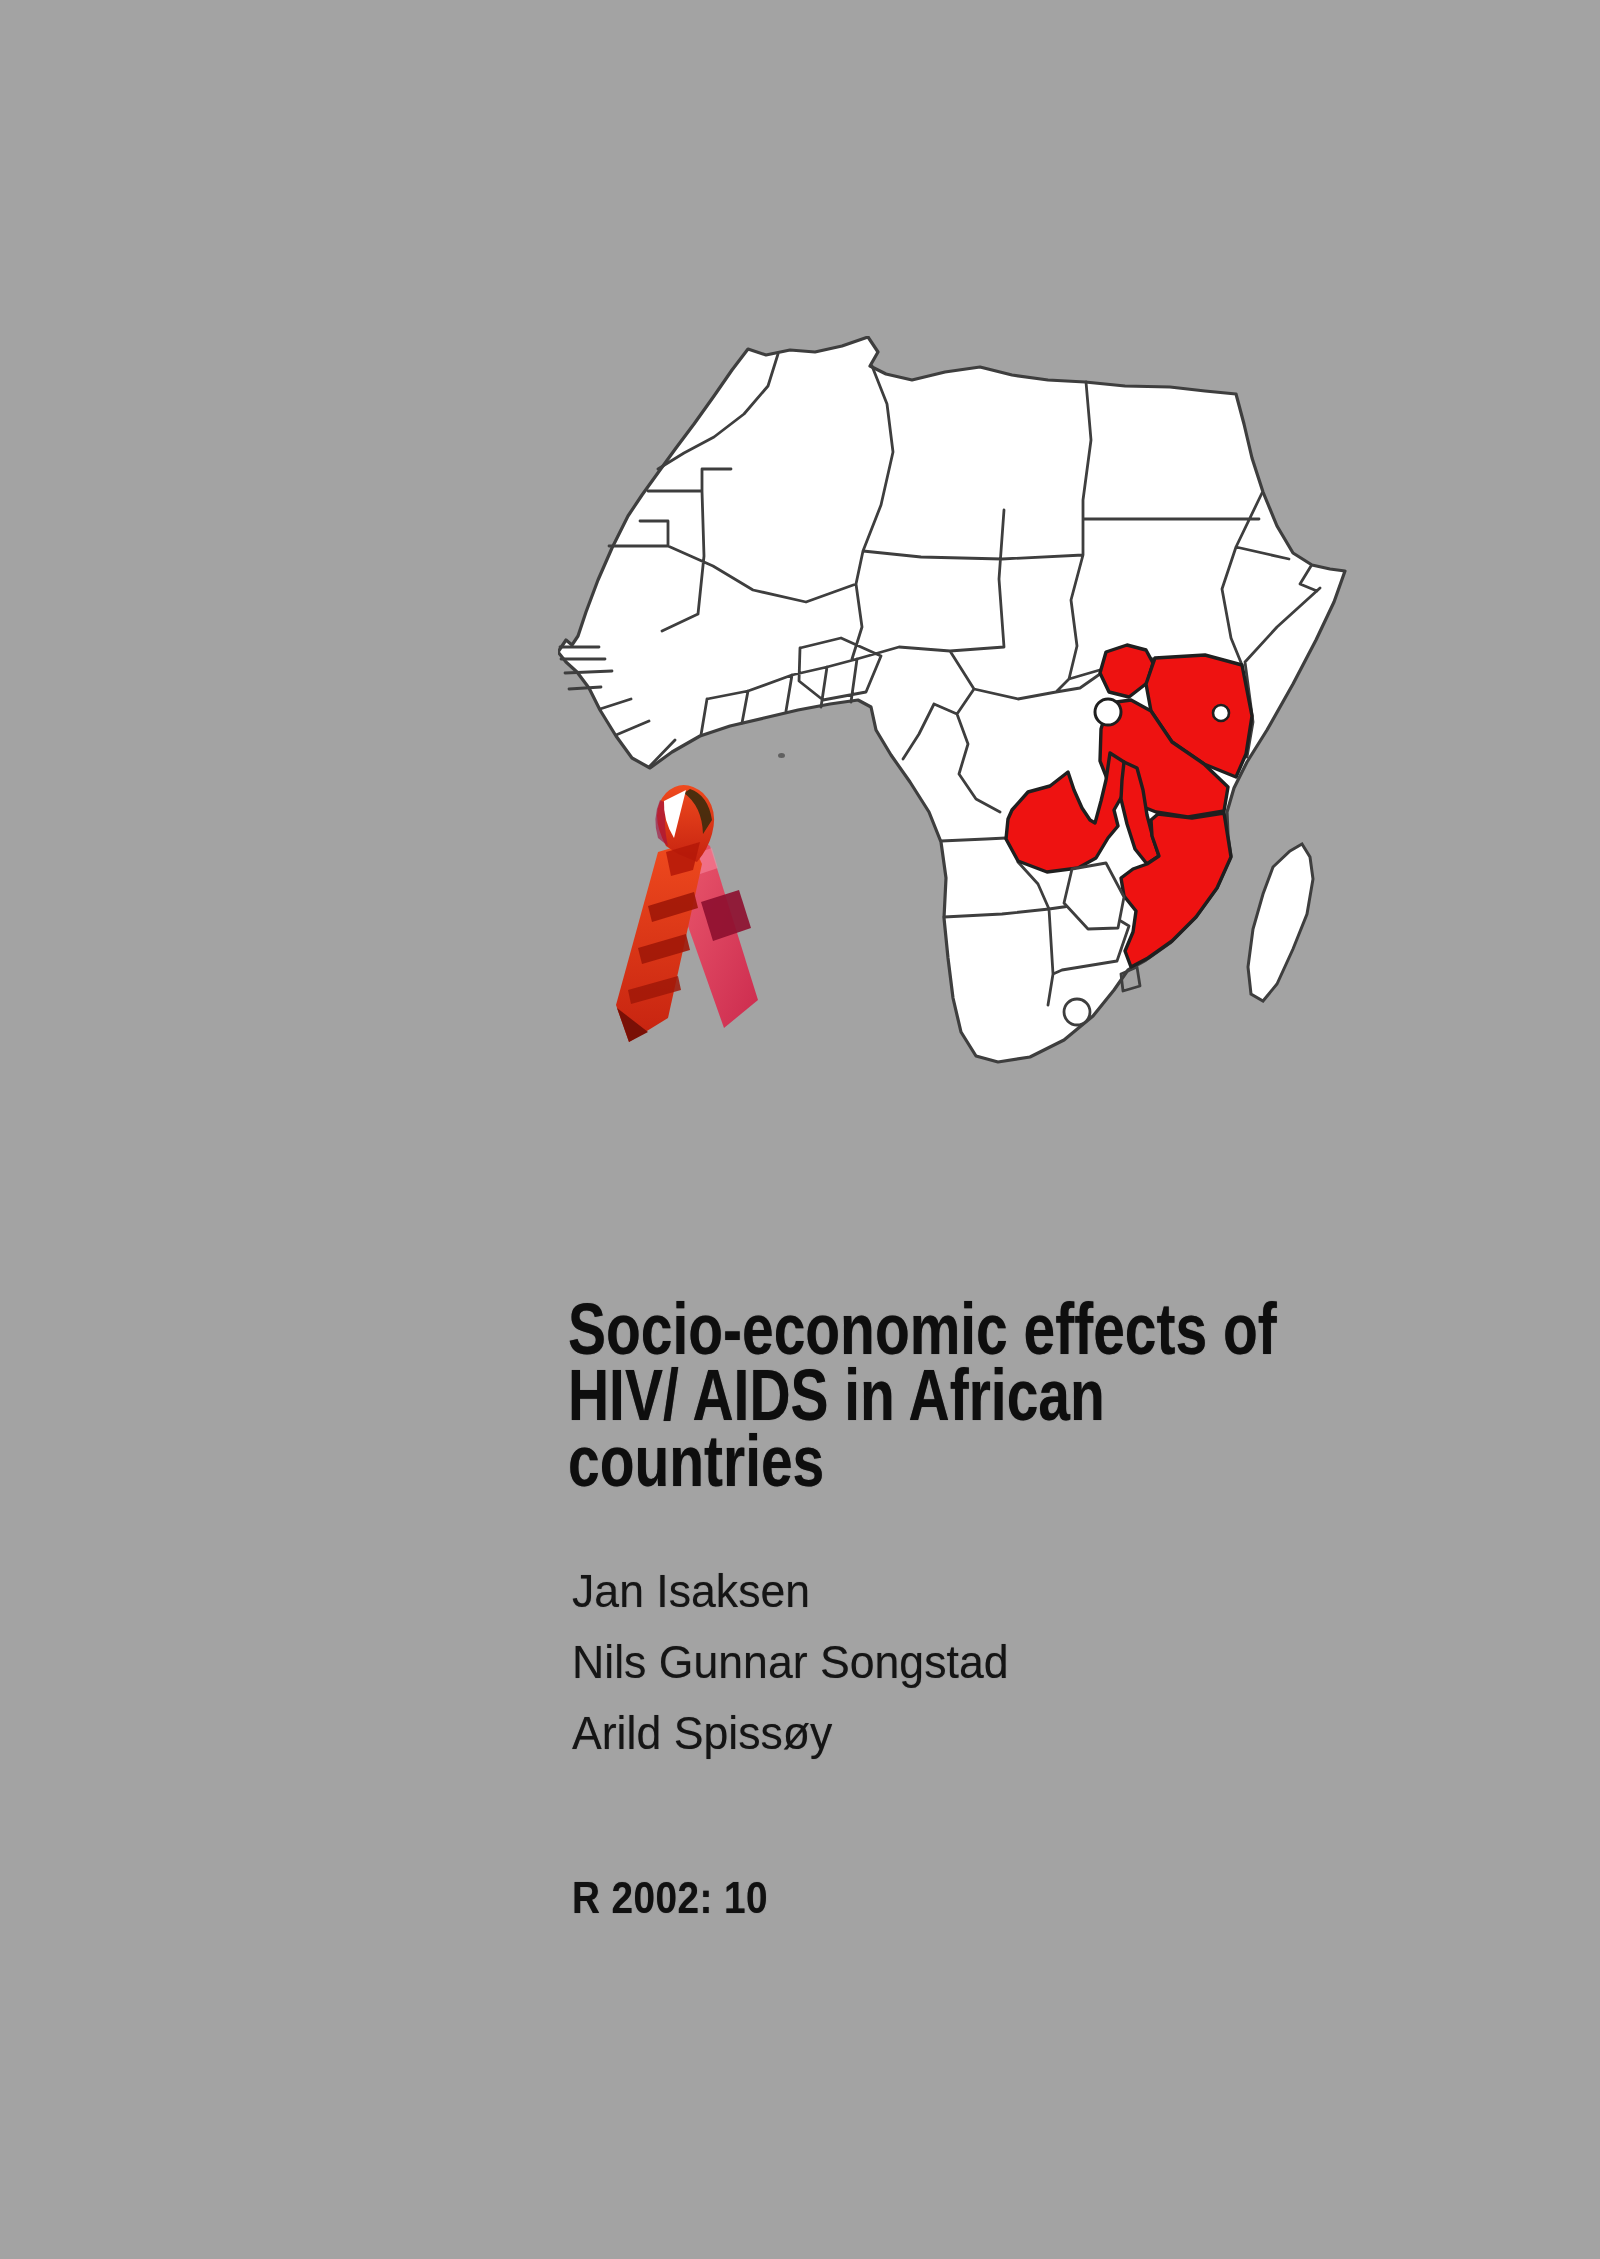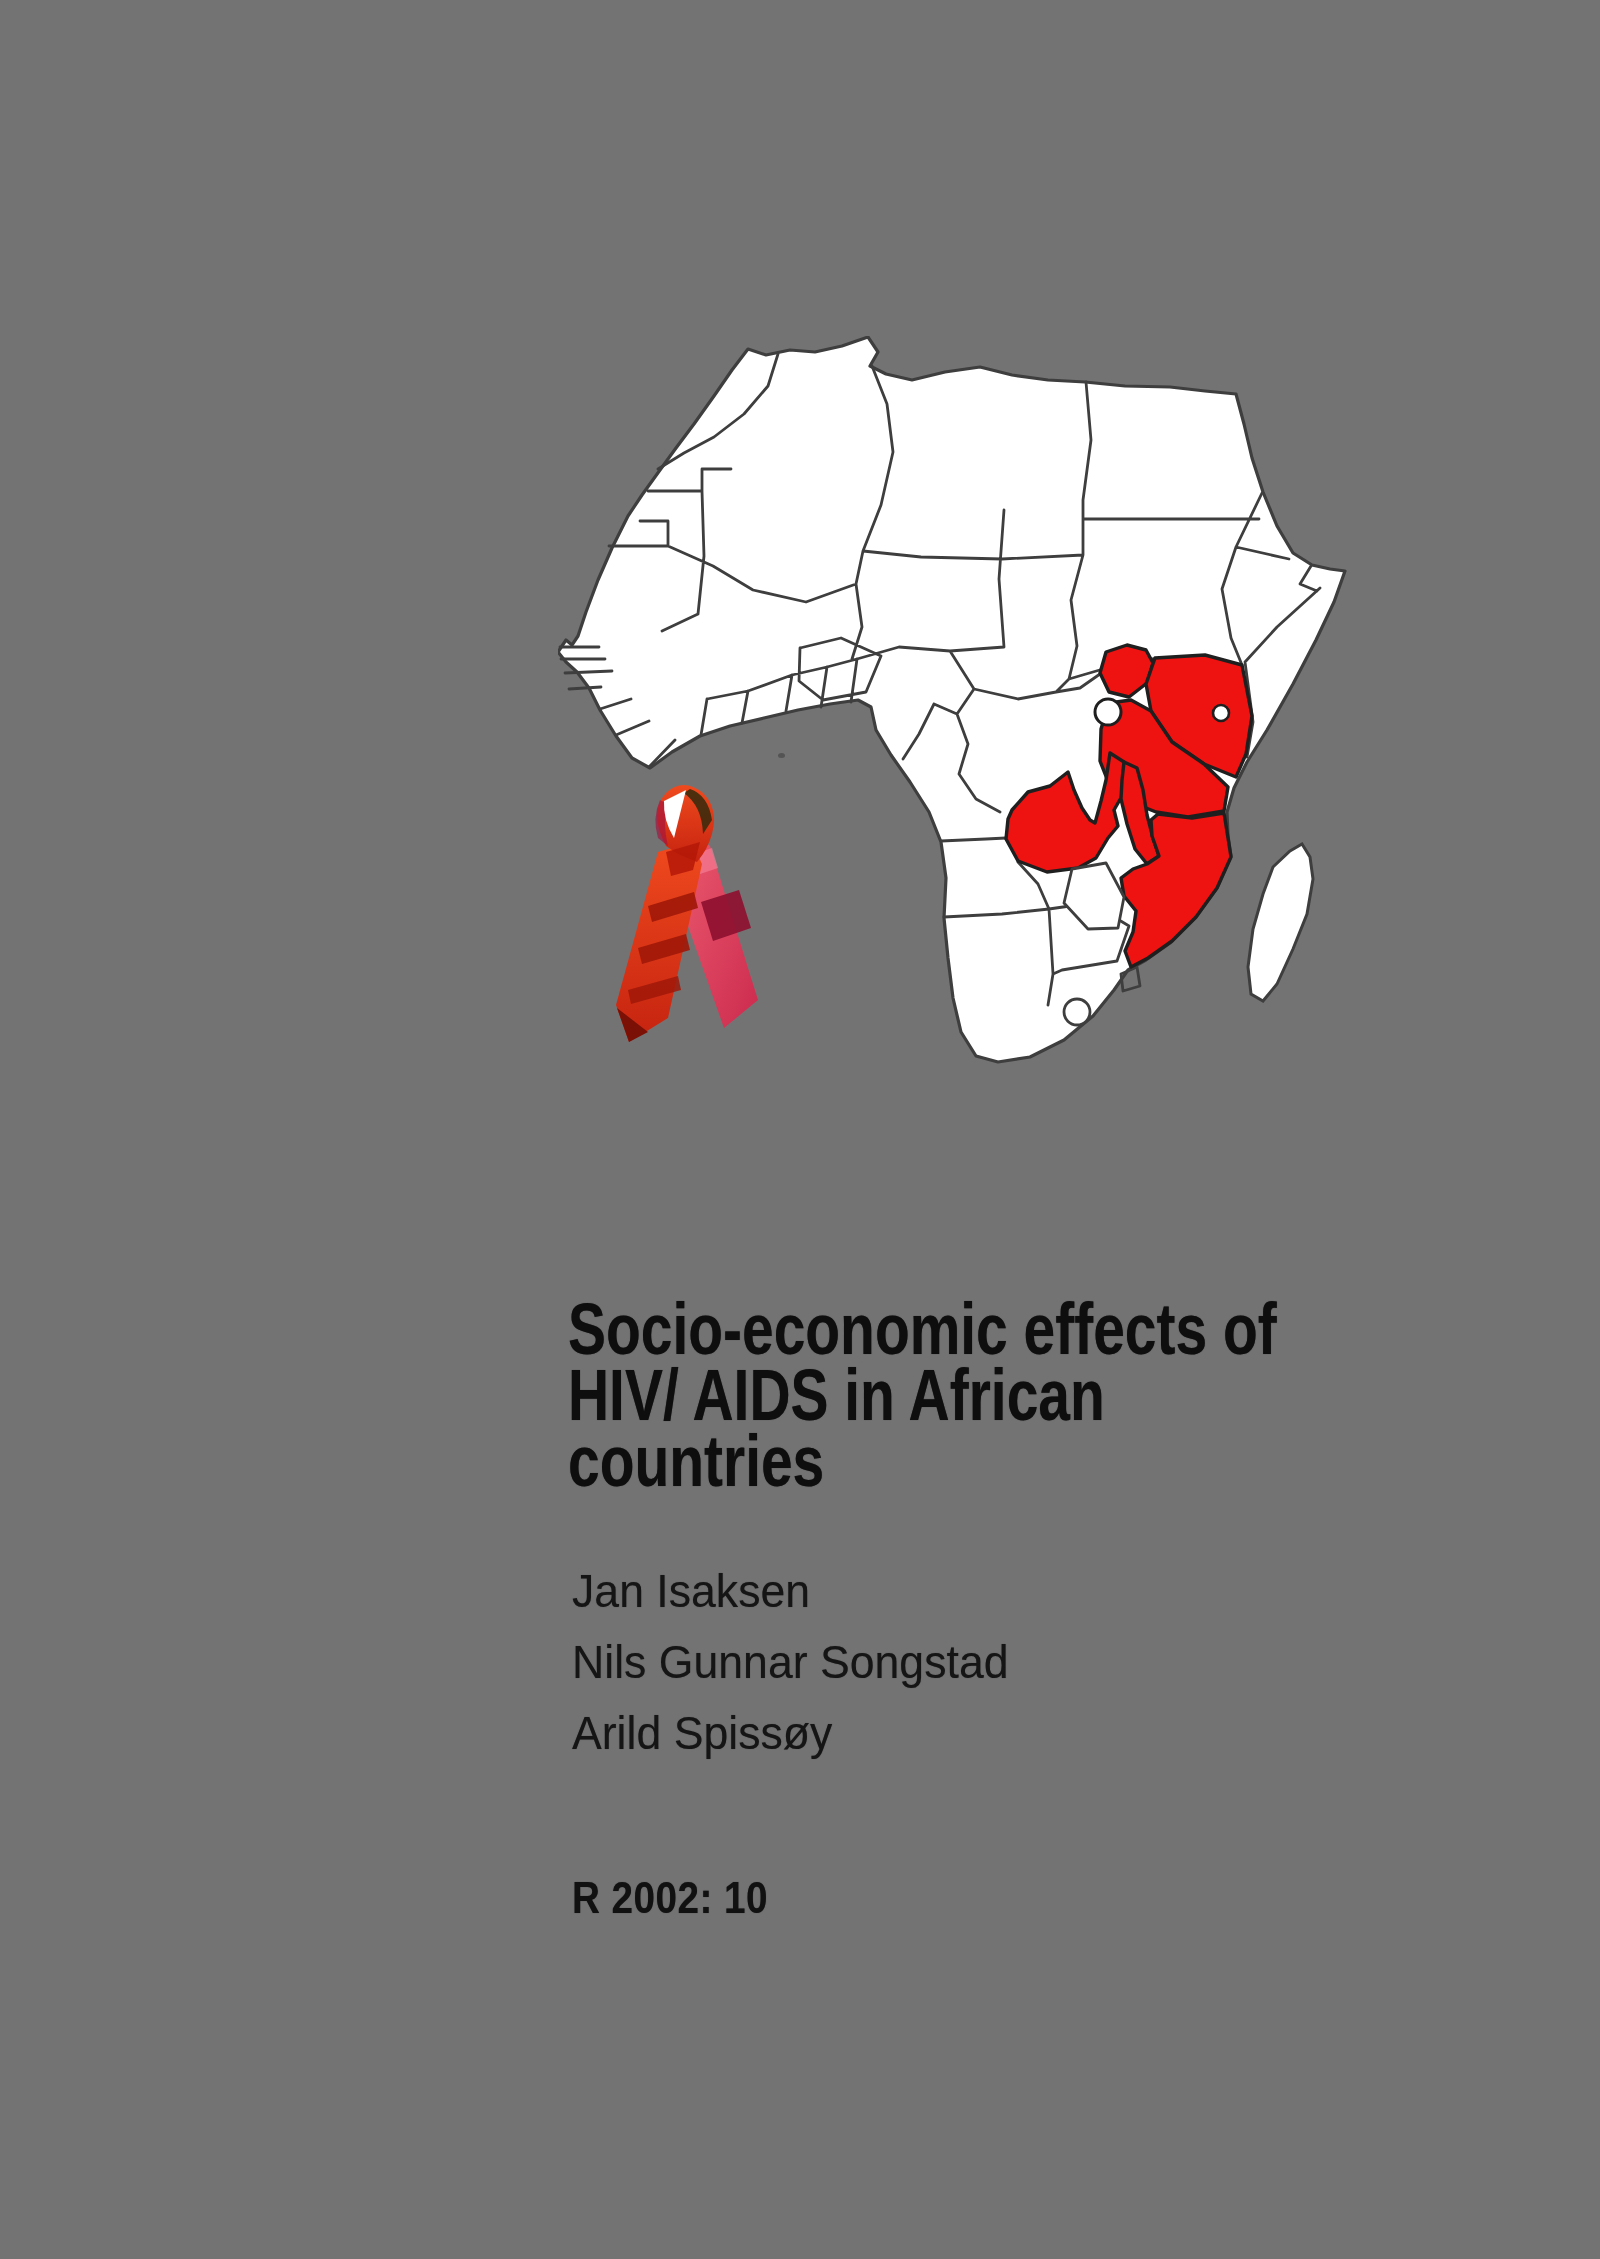--- a/index.html
+++ b/index.html
@@ -2,21 +2,21 @@
 <html><head>
 <meta charset="utf-8">
 <style>
   html,body{margin:0;padding:0;}
   body{
     width:1600px;height:2259px;
     background:#ffffff;
     font-family:"Liberation Sans", sans-serif;
     position:relative;overflow:hidden;
   }
-  .page{position:absolute;inset:0;background:#737373;}
+  .page{position:absolute;inset:0;background:#a3a3a3;}
   .map-wrap{position:absolute;left:558px;top:336px;width:792px;height:760px;}
   .ribbon-wrap{position:absolute;left:598px;top:778px;width:168px;height:268px;}
   .speck{position:absolute;left:778px;top:753px;width:7px;height:5px;background:#4a4a4a;border-radius:50%;opacity:.75;}
   .page-title{
     position:absolute;left:568px;top:1296px;
     font-weight:bold;font-size:73px;line-height:66px;
     color:#0e0e0e;white-space:nowrap;
     transform:scaleX(0.78);transform-origin:0 0;
     text-shadow:0 0 1px rgba(0,0,0,.55);
   }

